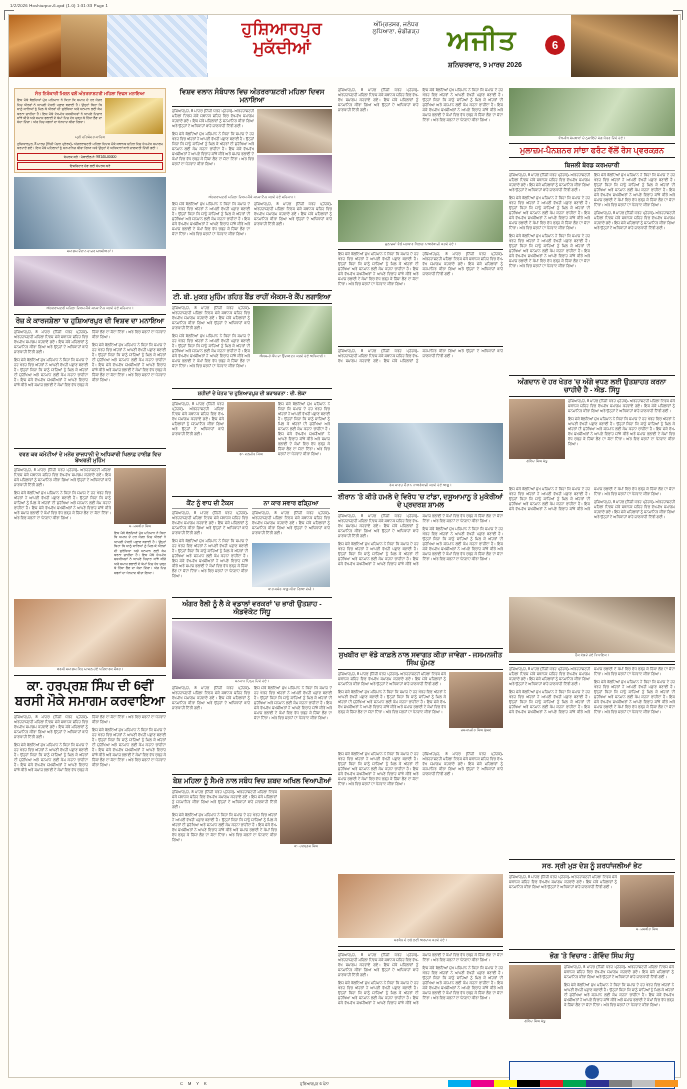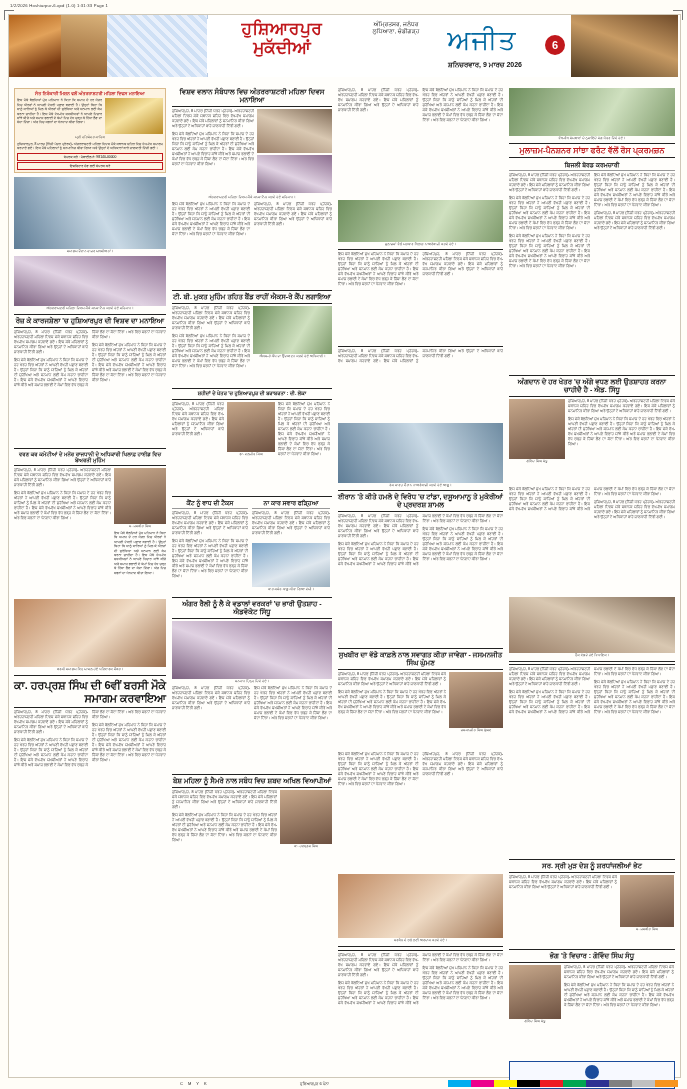--- a/index.html
+++ b/index.html
@@ -21,21 +21,21 @@
   .mast-pattern{position:absolute;left:98px;top:0;width:100px;height:62px;
     background:
       repeating-linear-gradient(45deg,#e9f0fb 0 4px,#cfe0f5 4px 8px);
     border-right:1px solid #b9cbe3;}
   .mast-title-box{position:absolute;left:198px;top:4px;width:150px;height:54px;background:#fff;}
   .mast-red{color:#c0181c;font-weight:bold;text-align:center;}
   .mast-t1{font-size:17px;line-height:19px;letter-spacing:.5px;}
   .mast-t2{font-size:17px;line-height:19px;}
   .mast-sub{position:absolute;left:352px;top:6px;width:70px;text-align:center;font-size:6px;color:#111;}
   .ajit-logo{position:absolute;left:418px;top:10px;width:110px;height:34px;text-align:center;}
-  .ajit-logo span{font-size:27px;font-weight:normal;color:#0369a1;letter-spacing:1px;}
+  .ajit-logo span{font-size:27px;font-weight:bold;color:#4d7c0f;letter-spacing:1px;}
   .mast-date{position:absolute;left:406px;top:46px;width:140px;text-align:center;font-size:7px;color:#111;font-weight:bold;}
   .pagecircle{position:absolute;left:536px;top:20px;width:20px;height:20px;border-radius:50%;background:#c0181c;color:#fff;
     font-size:11px;font-weight:bold;display:flex;align-items:center;justify-content:center;}
   .mast-img-r{position:absolute;left:562px;top:0;width:107px;height:62px;
     background:linear-gradient(200deg,#6f4b2a,#c79a63 45%,#4e3a22);}
 
   
   .col{position:absolute;}
   .hl{font-weight:bold;color:#111;text-align:center;line-height:1.15;}
   .hl-red{color:#c0181c;}
@@ -58,21 +58,21 @@
   .adbox{border:1px solid #1b4b9b;background:#f7f9ff;}
   .sidebar-strip{background:#fdf3e2;border:1px solid #d9b98a;}
   .cmyk{position:absolute;left:180px;bottom:3px;font-size:4px;color:#222;letter-spacing:2px;}
   .colorbar{position:absolute;right:9px;bottom:2px;width:230px;height:7px;display:flex;}
   .colorbar i{flex:1;height:7px;display:block;}
   .logo-circle{width:14px;height:14px;border-radius:50%;background:#1b4b9b;display:inline-block;}
   .portrait{background:linear-gradient(165deg,#c8a98c,#6c5040);}
   .small-hl{font-size:6.2px;}
   .hl7{font-size:7px;}
   .hl8{font-size:8px;}
-  .hl9{font-size:11px;text-align:right;}
+  .hl9{font-size:13px;}
   .center{text-align:center;}
 </style>
 </head>
 <body>
 
 <div class="page">
 
   <div class="printbar">1/2/2026 Hoshiarpur-6.qxd  (1.0)  1:31:33  Page 1</div>
   <div class="cropmark" style="left:4px;top:10px;"></div>
   <div class="cropmark" style="right:4px;top:10px;transform:scaleX(-1);"></div>
@@ -306,21 +306,21 @@
       <p>ਇਸ ਮੌਕੇ ਬੋਲਦਿਆਂ ਮੁੱਖ ਮਹਿਮਾਨ ਨੇ ਕਿਹਾ ਕਿ ਸਮਾਜ ਦੇ ਹਰ ਖੇਤਰ ਵਿਚ ਔਰਤਾਂ ਨੇ ਆਪਣੀ ਵੱਖਰੀ ਪਛਾਣ ਬਣਾਈ ਹੈ। ਉਨ੍ਹਾਂ ਕਿਹਾ ਕਿ ਸਾਨੂੰ ਸਾਰਿਆਂ ਨੂੰ ਮਿਲ ਕੇ ਔਰਤਾਂ ਦੀ ਸੁਰੱਖਿਆ ਅਤੇ ਸਨਮਾਨ ਲਈ ਕੰਮ ਕਰਨਾ ਚਾਹੀਦਾ ਹੈ। ਇਸ ਮੌਕੇ ਵੱਖ-ਵੱਖ ਸ਼ਖਸੀਅਤਾਂ ਨੇ ਆਪਣੇ ਵਿਚਾਰ ਸਾਂਝੇ ਕੀਤੇ ਅਤੇ ਸਮਾਜ ਭਲਾਈ ਦੇ ਕੰਮਾਂ ਵਿਚ ਵੱਧ ਚੜ੍ਹ ਕੇ ਹਿੱਸਾ ਲੈਣ ਦਾ ਸੱਦਾ ਦਿੱਤਾ। ਅੰਤ ਵਿਚ ਸਭਨਾਂ ਦਾ ਧੰਨਵਾਦ ਕੀਤਾ ਗਿਆ।</p>
       <p>ਇਸ ਮੌਕੇ ਬੋਲਦਿਆਂ ਮੁੱਖ ਮਹਿਮਾਨ ਨੇ ਕਿਹਾ ਕਿ ਸਮਾਜ ਦੇ ਹਰ ਖੇਤਰ ਵਿਚ ਔਰਤਾਂ ਨੇ ਆਪਣੀ ਵੱਖਰੀ ਪਛਾਣ ਬਣਾਈ ਹੈ। ਉਨ੍ਹਾਂ ਕਿਹਾ ਕਿ ਸਾਨੂੰ ਸਾਰਿਆਂ ਨੂੰ ਮਿਲ ਕੇ ਔਰਤਾਂ ਦੀ ਸੁਰੱਖਿਆ ਅਤੇ ਸਨਮਾਨ ਲਈ ਕੰਮ ਕਰਨਾ ਚਾਹੀਦਾ ਹੈ। ਇਸ ਮੌਕੇ ਵੱਖ-ਵੱਖ ਸ਼ਖਸੀਅਤਾਂ ਨੇ ਆਪਣੇ ਵਿਚਾਰ ਸਾਂਝੇ ਕੀਤੇ ਅਤੇ ਸਮਾਜ ਭਲਾਈ ਦੇ ਕੰਮਾਂ ਵਿਚ ਵੱਧ ਚੜ੍ਹ ਕੇ ਹਿੱਸਾ ਲੈਣ ਦਾ ਸੱਦਾ ਦਿੱਤਾ। ਅੰਤ ਵਿਚ ਸਭਨਾਂ ਦਾ ਧੰਨਵਾਦ ਕੀਤਾ ਗਿਆ।</p>
     </div>
   </div>
 
   <div class="col" style="left:509px;top:88px;width:166px;">
     <div class="photo p3" style="width:166px;height:48px;"></div>
     <div class="cap">ਵੱਖ-ਵੱਖ ਸੰਸਥਾਵਾਂ ਦੇ ਨੁਮਾਇੰਦੇ ਮੰਗ ਪੱਤਰ ਦਿੰਦੇ ਹੋਏ।</div>
 
     <div class="rule" style="margin-top:2px;"></div>
-    <div class="hl hl8 hl-red" style="margin-top:2px;">ਮੁਲਾਜ਼ਮ-ਪੈਨਸ਼ਨਰ ਸਾਂਝਾ ਫਰੰਟ ਵੱਲੋਂ ਰੋਸ ਪ੍ਕਰਮਚ਼ਨ</div>
+    <div class="hl hl8 hl-red" style="margin-top:2px;">ਮੁਲਾਜ਼ਮ-ਪੈਨਸ਼ਨਰ ਸਾਂਝਾ ਫਰੰਟ ਵੱਲੋਂ ਰੋਸ ਪ੍ਵਰਕਰ਼ਨ</div>
     <div class="rule" style="margin-top:2px;"></div>
     <div class="hl small-hl" style="margin-top:3px;">ਬਿਜਲੀ ਬੋਰਡ ਕਰਮਚਾਰੀ</div>
     <div class="thinrule" style="margin-top:2px;"></div>
     <div style="display:flex;gap:4px;margin-top:2px;">
       <div class="body" style="width:81px;height:200px;">
         <p>ਹੁਸ਼ਿਆਰਪੁਰ, 8 ਮਾਰਚ (ਨਿੱਜੀ ਪੱਤਰ ਪ੍ਰੇਰਕ)- ਅੰਤਰਰਾਸ਼ਟਰੀ ਮਹਿਲਾ ਦਿਵਸ ਮੌਕੇ ਸਥਾਨਕ ਸ਼ਹਿਰ ਵਿਚ ਵੱਖ-ਵੱਖ ਸਮਾਗਮ ਕਰਵਾਏ ਗਏ। ਇਸ ਮੌਕੇ ਮਹਿਲਾਵਾਂ ਨੂੰ ਸਨਮਾਨਿਤ ਕੀਤਾ ਗਿਆ ਅਤੇ ਉਨ੍ਹਾਂ ਦੇ ਅਧਿਕਾਰਾਂ ਬਾਰੇ ਜਾਣਕਾਰੀ ਦਿੱਤੀ ਗਈ।</p>
         <p>ਇਸ ਮੌਕੇ ਬੋਲਦਿਆਂ ਮੁੱਖ ਮਹਿਮਾਨ ਨੇ ਕਿਹਾ ਕਿ ਸਮਾਜ ਦੇ ਹਰ ਖੇਤਰ ਵਿਚ ਔਰਤਾਂ ਨੇ ਆਪਣੀ ਵੱਖਰੀ ਪਛਾਣ ਬਣਾਈ ਹੈ। ਉਨ੍ਹਾਂ ਕਿਹਾ ਕਿ ਸਾਨੂੰ ਸਾਰਿਆਂ ਨੂੰ ਮਿਲ ਕੇ ਔਰਤਾਂ ਦੀ ਸੁਰੱਖਿਆ ਅਤੇ ਸਨਮਾਨ ਲਈ ਕੰਮ ਕਰਨਾ ਚਾਹੀਦਾ ਹੈ। ਇਸ ਮੌਕੇ ਵੱਖ-ਵੱਖ ਸ਼ਖਸੀਅਤਾਂ ਨੇ ਆਪਣੇ ਵਿਚਾਰ ਸਾਂਝੇ ਕੀਤੇ ਅਤੇ ਸਮਾਜ ਭਲਾਈ ਦੇ ਕੰਮਾਂ ਵਿਚ ਵੱਧ ਚੜ੍ਹ ਕੇ ਹਿੱਸਾ ਲੈਣ ਦਾ ਸੱਦਾ ਦਿੱਤਾ। ਅੰਤ ਵਿਚ ਸਭਨਾਂ ਦਾ ਧੰਨਵਾਦ ਕੀਤਾ ਗਿਆ।</p>
         <p>ਇਸ ਮੌਕੇ ਬੋਲਦਿਆਂ ਮੁੱਖ ਮਹਿਮਾਨ ਨੇ ਕਿਹਾ ਕਿ ਸਮਾਜ ਦੇ ਹਰ ਖੇਤਰ ਵਿਚ ਔਰਤਾਂ ਨੇ ਆਪਣੀ ਵੱਖਰੀ ਪਛਾਣ ਬਣਾਈ ਹੈ। ਉਨ੍ਹਾਂ ਕਿਹਾ ਕਿ ਸਾਨੂੰ ਸਾਰਿਆਂ ਨੂੰ ਮਿਲ ਕੇ ਔਰਤਾਂ ਦੀ ਸੁਰੱਖਿਆ ਅਤੇ ਸਨਮਾਨ ਲਈ ਕੰਮ ਕਰਨਾ ਚਾਹੀਦਾ ਹੈ। ਇਸ ਮੌਕੇ ਵੱਖ-ਵੱਖ ਸ਼ਖਸੀਅਤਾਂ ਨੇ ਆਪਣੇ ਵਿਚਾਰ ਸਾਂਝੇ ਕੀਤੇ ਅਤੇ ਸਮਾਜ ਭਲਾਈ ਦੇ ਕੰਮਾਂ ਵਿਚ ਵੱਧ ਚੜ੍ਹ ਕੇ ਹਿੱਸਾ ਲੈਣ ਦਾ ਸੱਦਾ ਦਿੱਤਾ। ਅੰਤ ਵਿਚ ਸਭਨਾਂ ਦਾ ਧੰਨਵਾਦ ਕੀਤਾ ਗਿਆ।</p>
       </div>
       <div class="body" style="width:81px;height:200px;">

